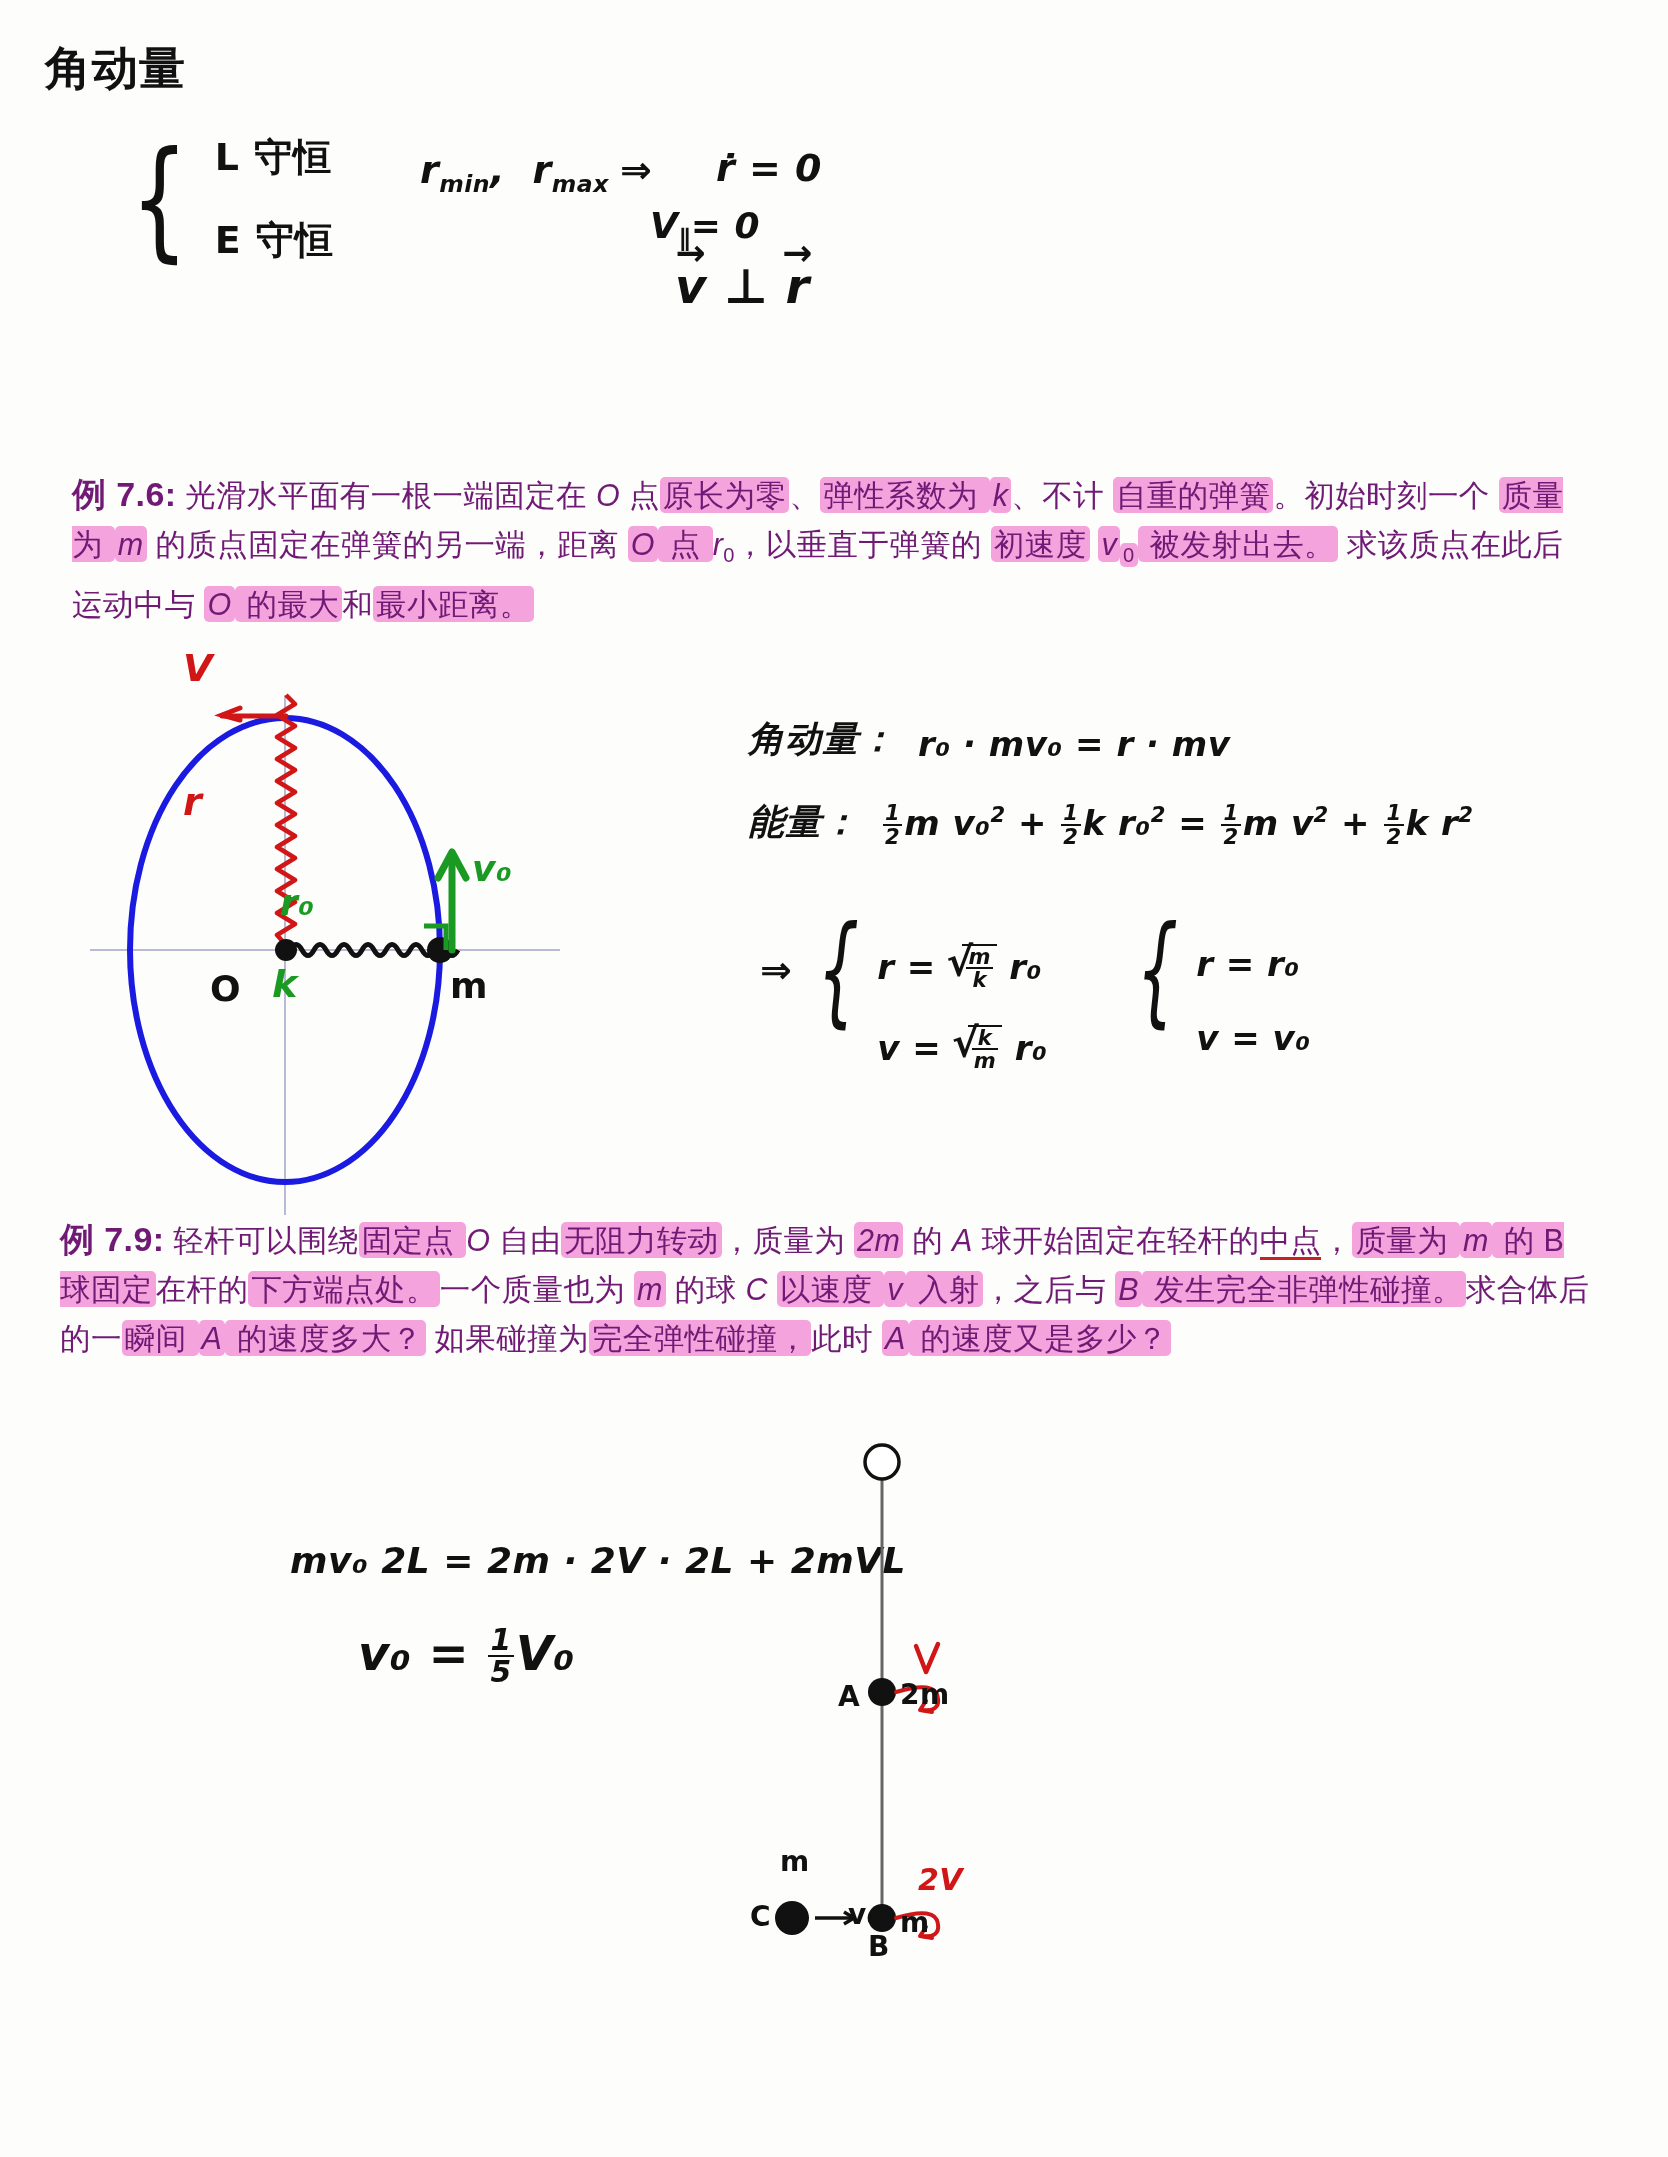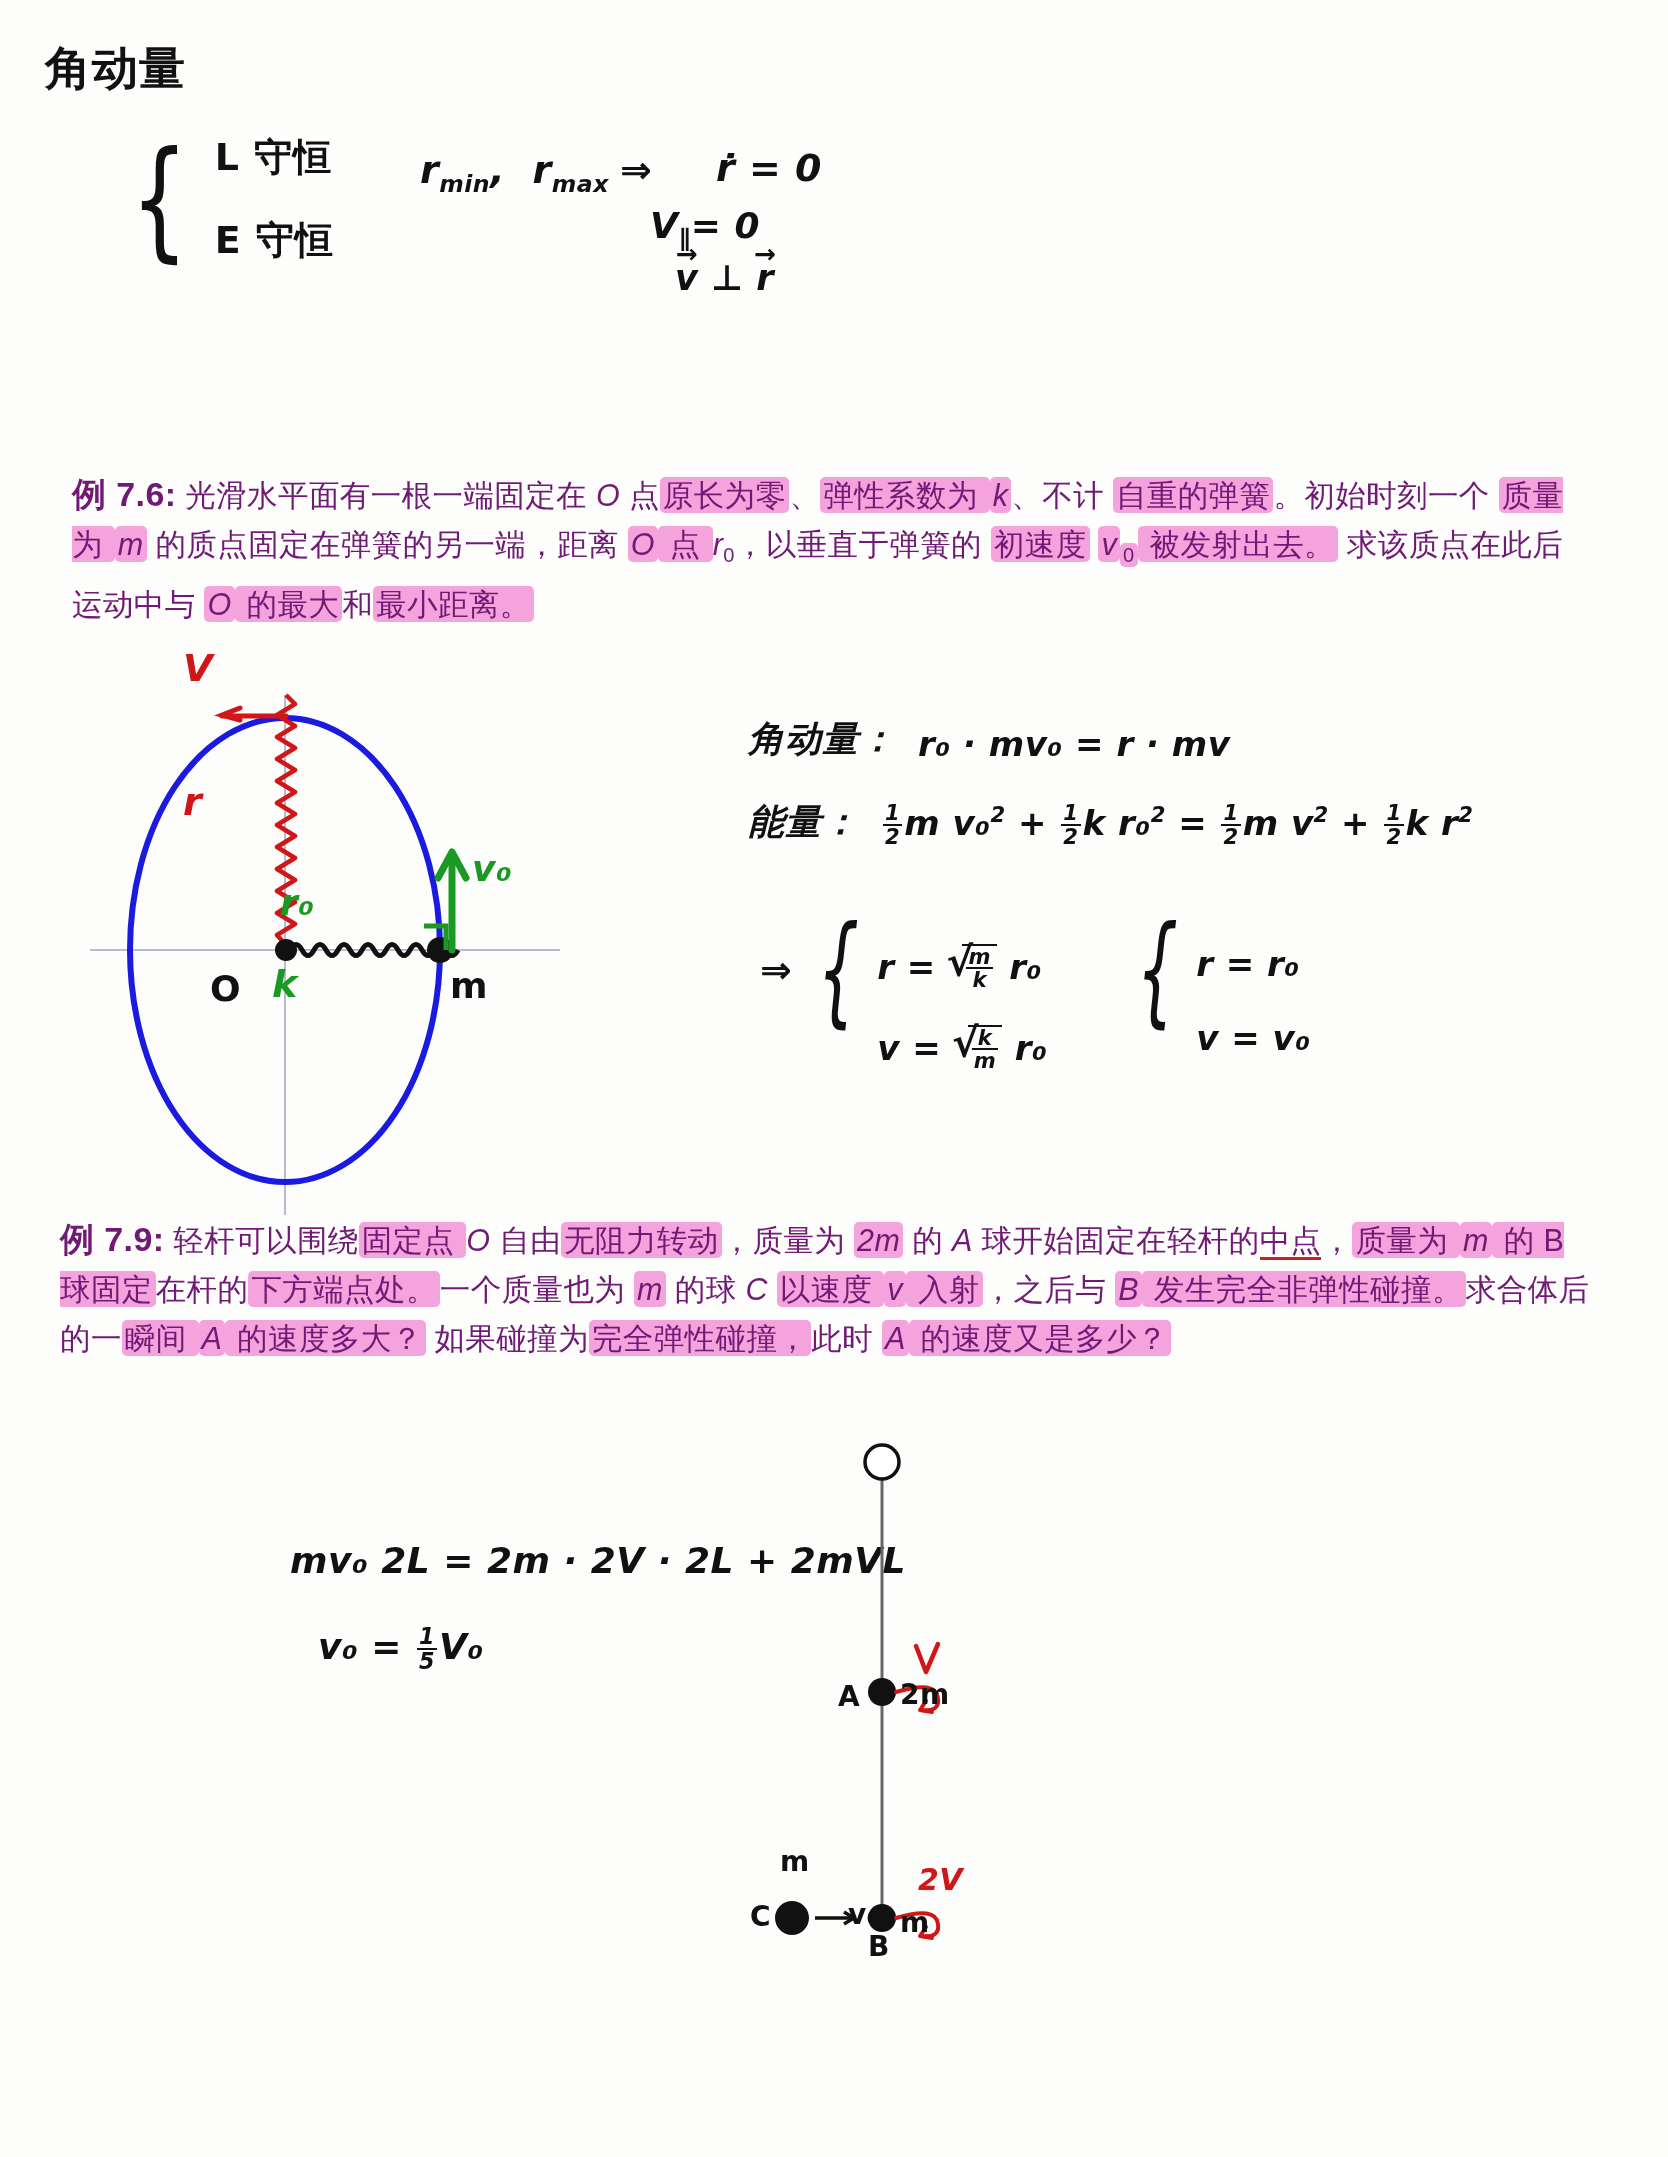--- a/index.html
+++ b/index.html
@@ -37,21 +37,21 @@
     transform:scaleX(.7);
   }
   #brace-block .rows{display:flex;flex-direction:column;gap:32px;}
   #brace-block .rows div{font-size:38px;}
   
   #rminmax{left:420px;top:148px;font-size:38px;}
   #rminmax sub{font-size:.62em;}
   #implies{left:620px;top:148px;font-size:38px;}
   #rdot{left:680px;top:146px;font-size:38px;margin-left:36px;}
   #vpar{left:650px;top:205px;font-size:36px;}
-  #vperp{left:675px;top:258px;font-size:35px;}
+  #vperp{left:675px;top:258px;font-size:48px;}
   .vecarrow{position:relative;display:inline-block;}
   .vecarrow:after{
     content:"\2192";position:absolute;left:50%;transform:translateX(-50%);
     top:-.72em;font-size:.75em;font-style:normal;
   }
   
   .prob{
     font-family:Liberation Sans, sans-serif;
     color:#701a75;
     font-size:30.5px;
@@ -81,21 +81,21 @@
   sup{font-size:.62em;}
   sub{font-size:.66em;}
   #sol76-results{left:760px;top:930px;display:flex;align-items:flex-start;}
   .bigbrace{font-size:120px;line-height:80px;font-weight:400;
             font-family:"DejaVu Sans", sans-serif;transform:scaleX(.55);
             display:inline-block;}
   .caseblock{display:flex;flex-direction:column;gap:34px;font-size:34px;margin-top:14px;}
   
   #sol79{left:290px;top:1540px;}
   #sol79 .l1{font-size:36px;margin-bottom:44px;}
-  #sol79 .l2{font-size:36px;margin-left:28px;}
+  #sol79 .l2{font-size:48px;margin-left:68px;}
   
   #fig2{left:720px;top:1430px;width:360px;height:540px;}
 </style>
 </head>
 <body>
 
 <div class="abs hand-cn" id="title">角动量</div>
 
 <div class="abs" id="brace-block">
   <div class="brace">{</div>

